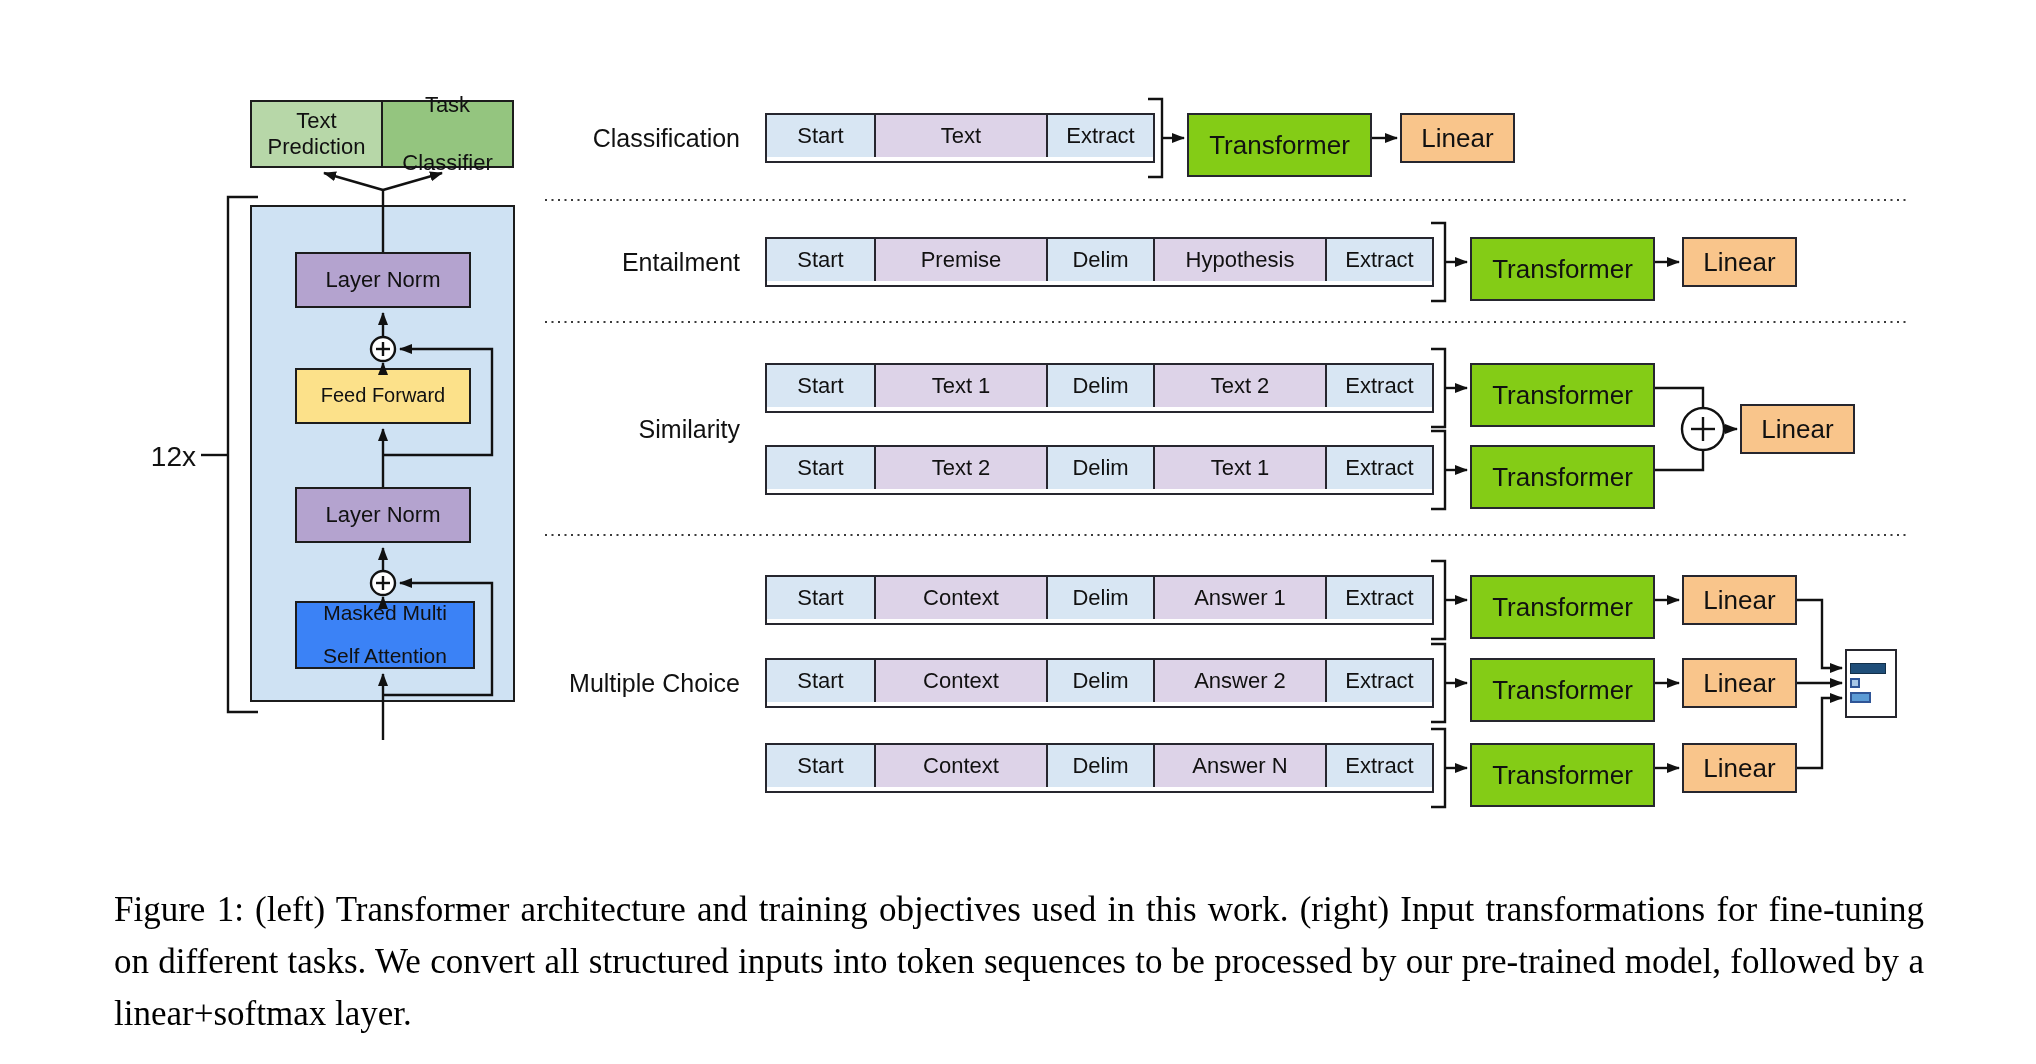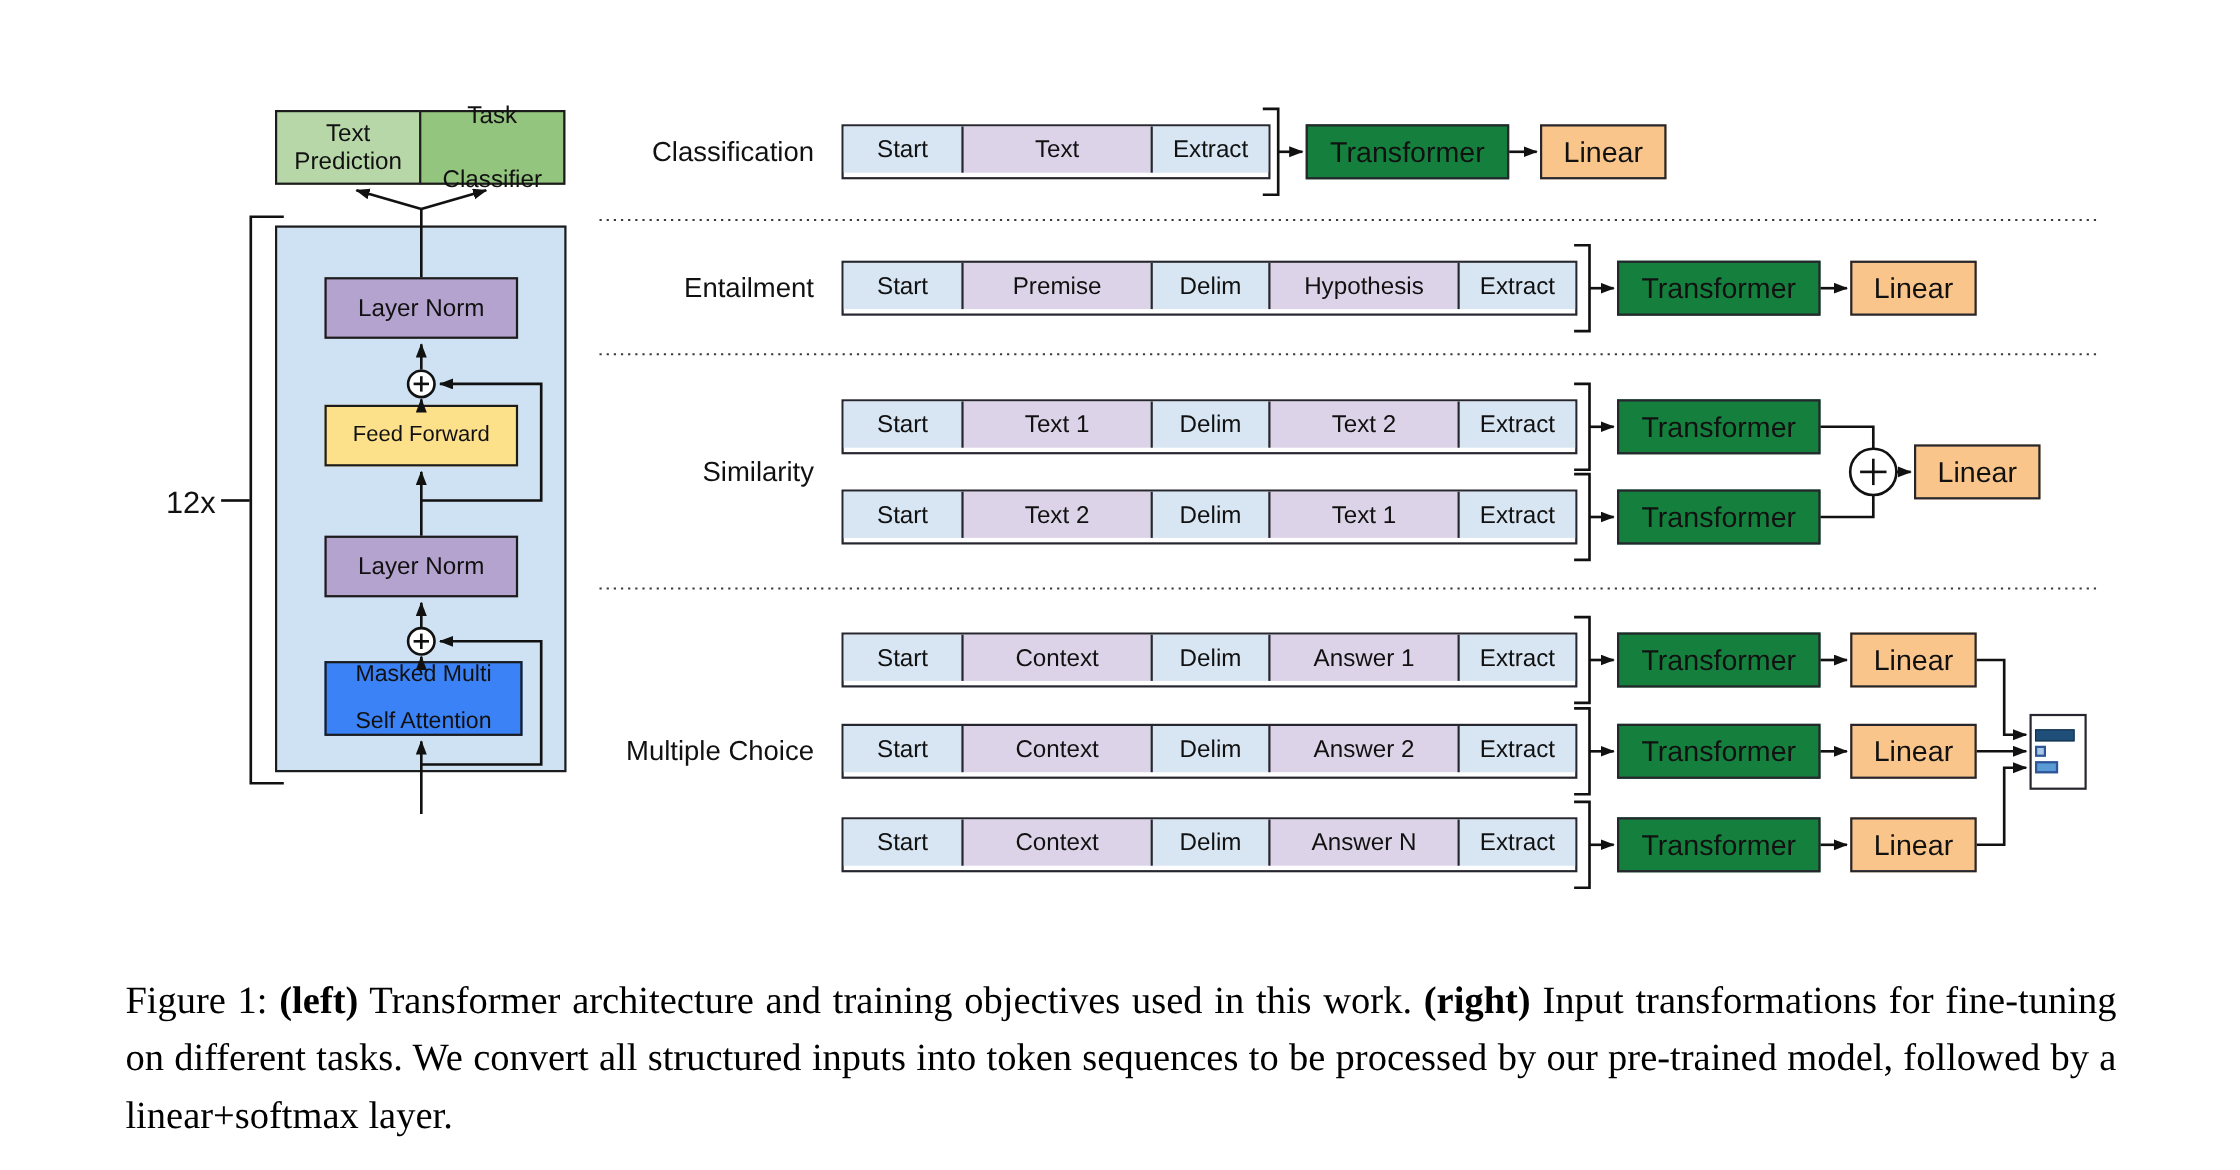--- a/index.html
+++ b/index.html
@@ -17,28 +17,28 @@
   .head-half+.head-half{border-left-width:2px;margin-left:-2px;}
   .task-label{position:absolute;width:330px;text-align:right;font-size:25px;line-height:30px;z-index:2;}
   .bar{position:absolute;display:flex;box-sizing:border-box;border:2px solid #26262e;height:50px;background:#fff;z-index:2;}
   .cell{box-sizing:border-box;height:42px;display:flex;align-items:center;justify-content:center;
         font-size:22px;}
   .cell+.cell{border-left:2px solid #26262e;}
   .w-n{width:107px;} .w-w{width:172px;}
   .c-blue{background:#d8e6f3;} .c-purple{background:#ddd3e8;}
   .fbox{position:absolute;box-sizing:border-box;border:2px solid #26262e;display:flex;align-items:center;
         justify-content:center;font-size:26px;z-index:2;}
-  .transformer{width:185px;height:50px;background:#15803d;align-items:center;}
+  .transformer{width:185px;height:64px;background:#84cc16;align-items:center;}
   .linear{width:115px;height:50px;background:#f9c58b;}
   #mini-chart{position:absolute;left:1845px;top:649px;width:52px;height:69px;box-sizing:border-box;
               border:2px solid #26262e;background:#fff;z-index:2;}
   .mc-bar{position:absolute;box-sizing:border-box;}
   #caption{position:absolute;left:114px;top:849px;width:1810px;font-family:"Liberation Serif","DejaVu Serif",serif;
            font-size:35px;line-height:52px;text-align:justify;color:#000;z-index:2;}
-  #caption .bold{font-weight:bold;}
+  #caption .bold{font-weight:normal;}
   .num12{position:absolute;left:118px;top:441px;width:78px;text-align:right;font-size:28px;z-index:2;}
 </style>
 </head>
 <body>
 
 <div id="canvas">
 
   <div class="heads" style="left:250px;top:100px;">
     <div class="head-half" style="background:#b7d7a8;">
       <span>Text</span>

